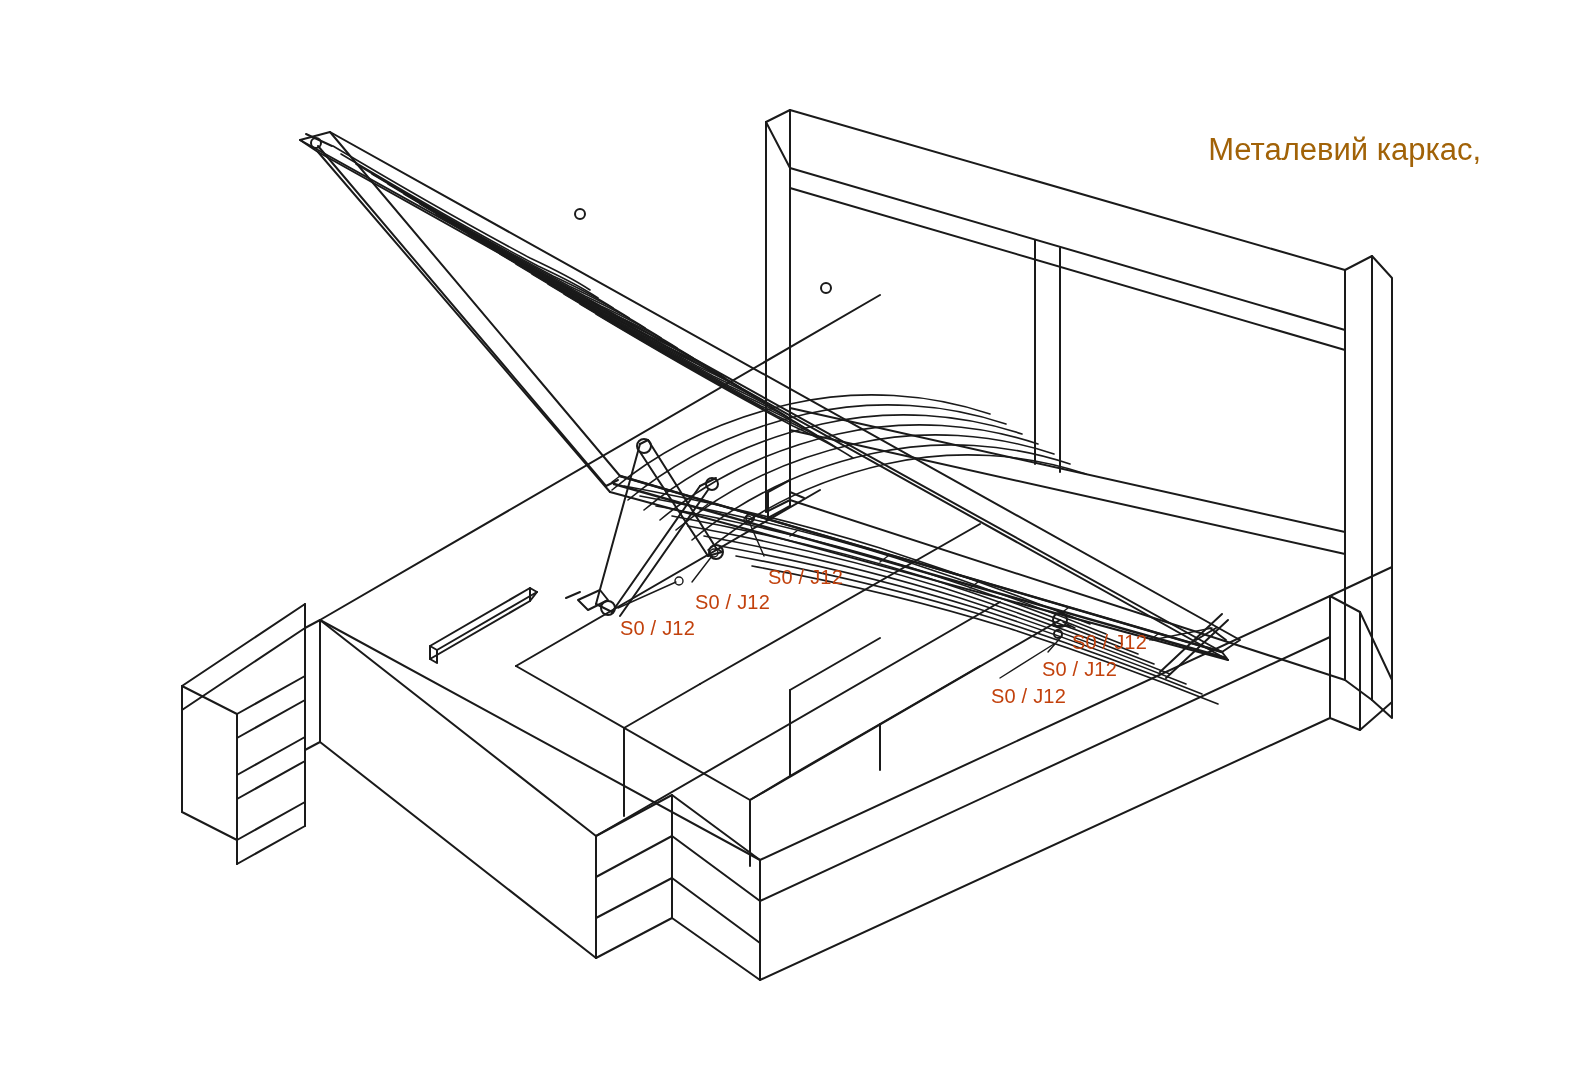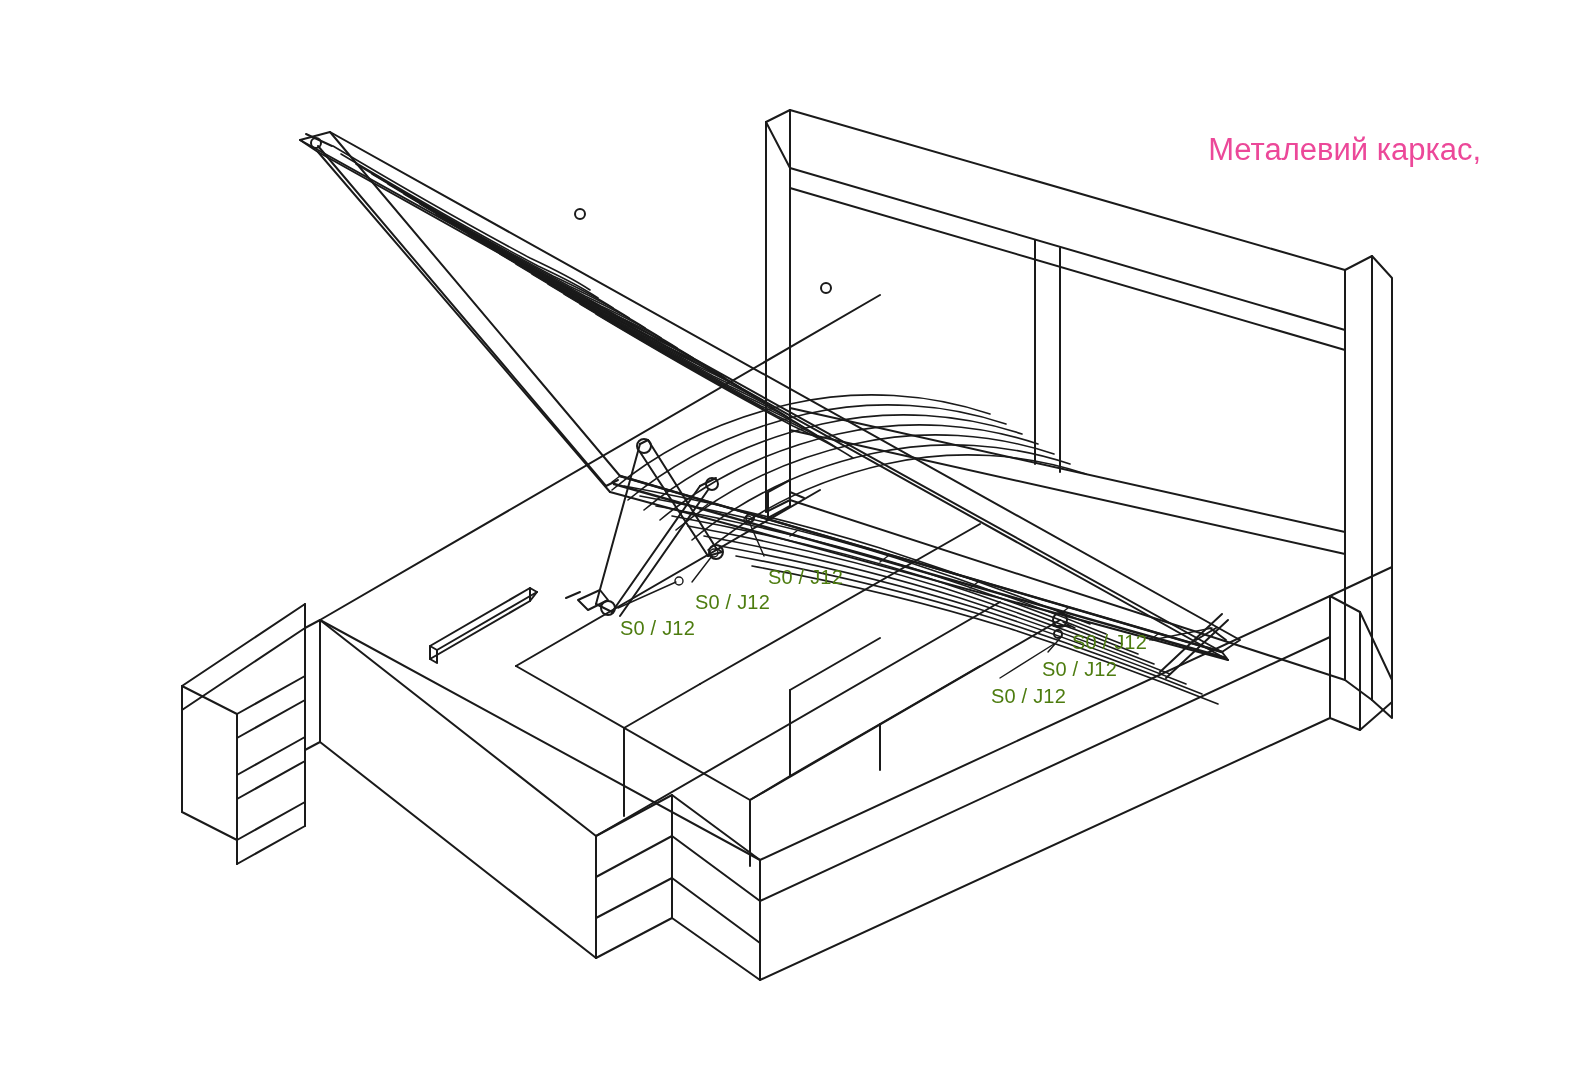--- a/index.html
+++ b/index.html
@@ -25,30 +25,30 @@
     width: 1577px;
     height: 1080px;
   }
   .note {
     position: absolute;
     right: 96px;
     top: 38px;
     text-align: right;
     font-size: 31px;
     line-height: 1.45;
-    color: #ec4899;
+    color: #a16207;
     white-space: pre;
   }
   .note-line {
     display: block;
   }
   .callout {
     position: absolute;
     font-size: 20px;
-    color: #4d7c0f;
+    color: #c2410c;
     white-space: nowrap;
     letter-spacing: 0.2px;
   }
 </style>
 </head>
 <body>
 
 <div id="page">
 
   <svg id="diagram-svg" viewBox="0 0 1577 1080">

